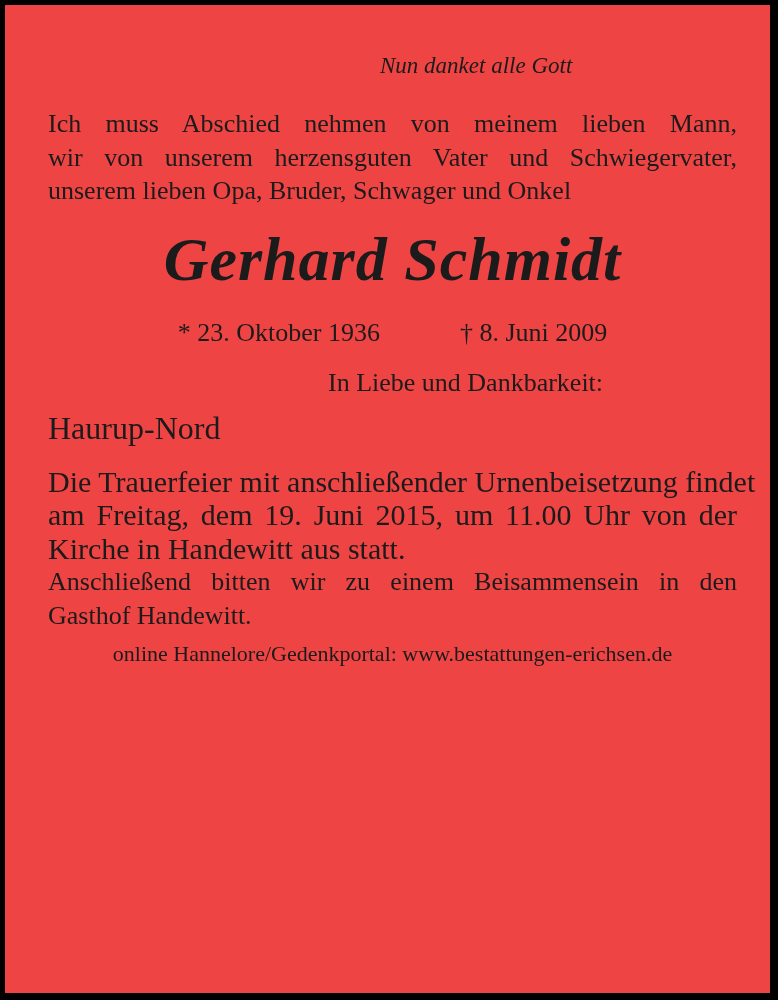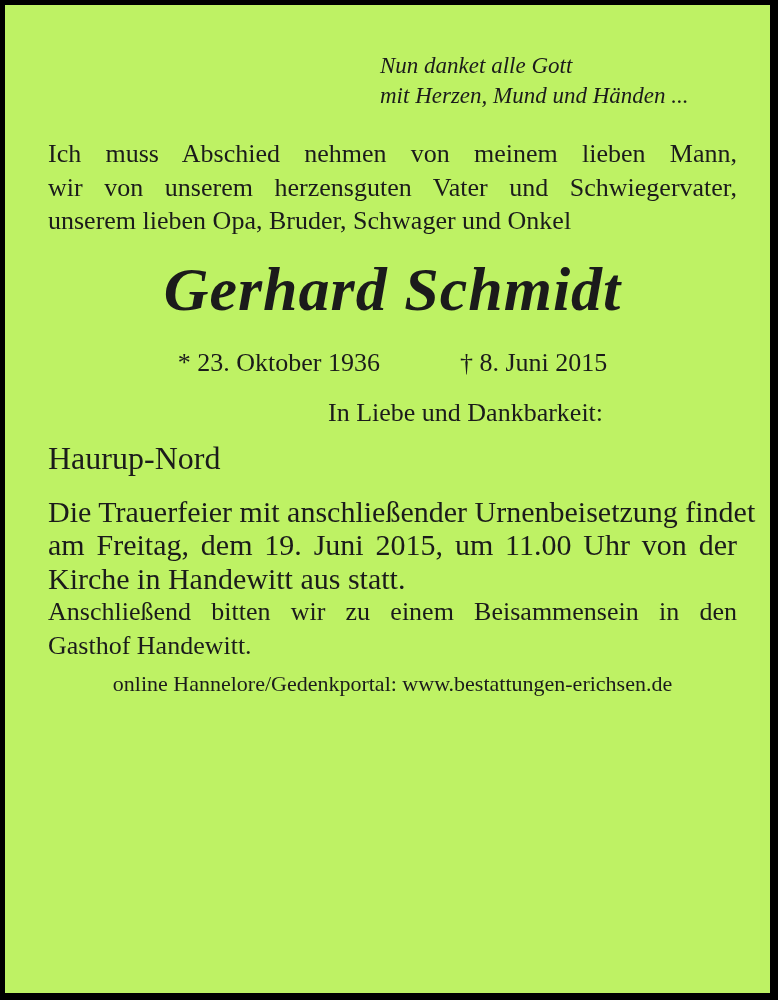--- a/index.html
+++ b/index.html
@@ -6,21 +6,21 @@
   html, body { width: 778px; height: 1000px; }
   body {
     background: #000000;
     font-family: "Liberation Serif", "DejaVu Serif", serif;
     position: relative;
     overflow: hidden;
   }
   .page {
     position: absolute;
     top: 5px; left: 5px; right: 8px; bottom: 7px;
-    background: #bef264;
+    background: #ef4444;
     color: #1b1b1b;
     padding: 46px 33px 0 43px;
     overflow: hidden;
   }
   .quote {
     margin-left: 332px;
     font-style: italic;
     font-size: 23px;
     line-height: 30px;
   }
@@ -87,34 +87,33 @@
     line-height: 28px;
   }
 </style>
 </head>
 <body>
 
 <div class="page">
 
   <div class="quote">
     <div>Nun danket alle Gott</div>
-    <div>mit Herzen, Mund und Händen ...</div>
   </div>
 
   <div class="opening">
     <div class="jline">Ich muss Abschied nehmen von meinem lieben Mann,</div>
     <div class="jline">wir von unserem herzensguten Vater und Schwiegervater,</div>
     <div class="lline">unserem lieben Opa, Bruder, Schwager und Onkel</div>
   </div>
 
   <div class="deceased-name">Gerhard Schmidt</div>
 
   <div class="dates">
     <span>* 23. Oktober 1936</span>
-    <span>† 8. Juni 2015</span>
+    <span>† 8. Juni 2009</span>
   </div>
 
   <div class="gratitude">In Liebe und Dankbarkeit:</div>
 
 
   <div class="location">Haurup-Nord</div>
 
   <div class="funeral">
     <div class="jline">Die Trauerfeier mit anschließender Urnenbeisetzung findet</div>
     <div class="jline">am Freitag, dem 19. Juni 2015, um 11.00 Uhr von der</div>

